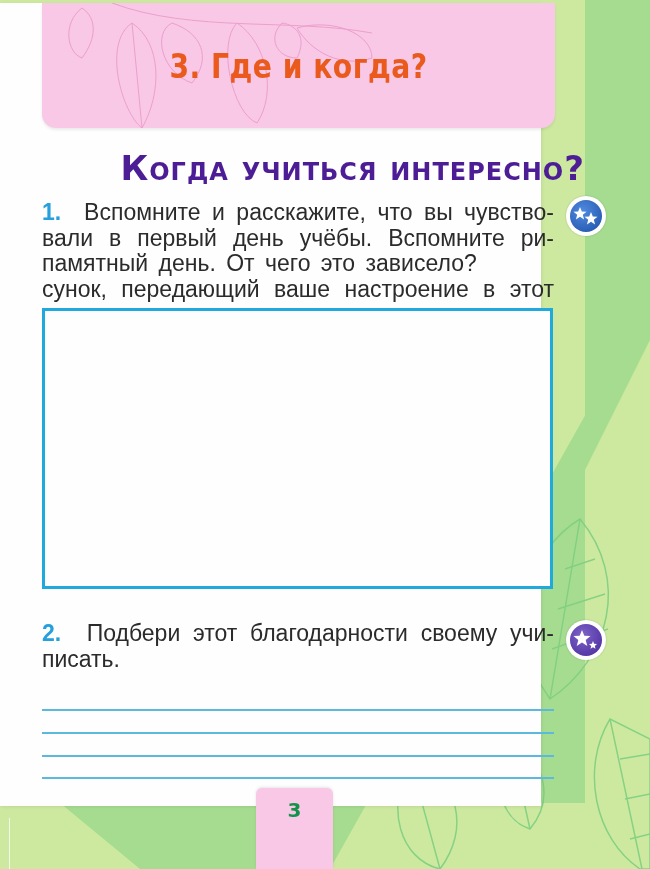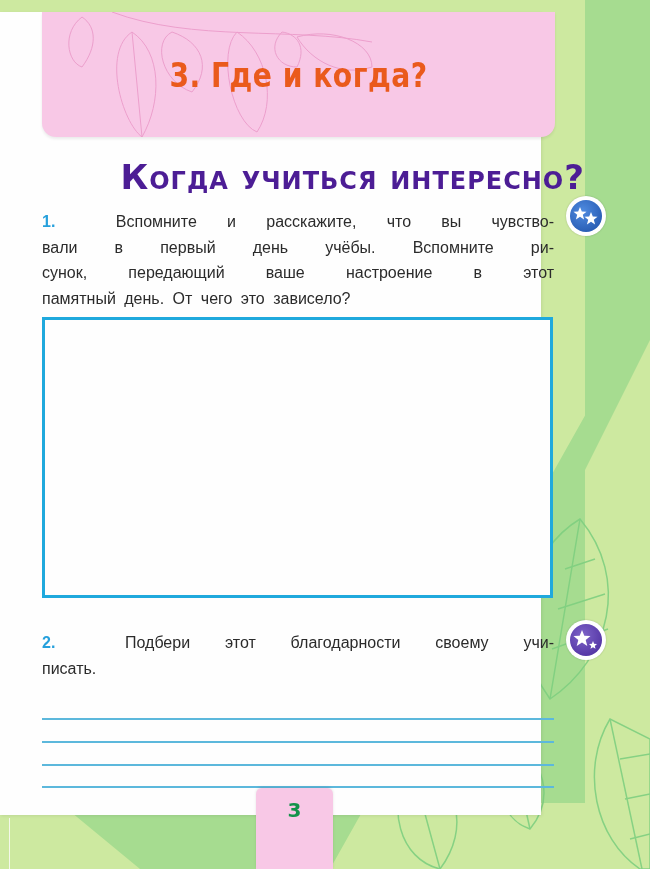--- a/index.html
+++ b/index.html
@@ -14,21 +14,21 @@
     background: #a6dc90;
     clip-path: polygon(585px 0, 650px 0, 650px 300px, 330px 869px, 140px 869px, 60px 803px, 585px 803px);
   }
   .bg-dark2 {
     position: absolute; left: 0; top: 0; width: 650px; height: 869px;
     background: #a6dc90;
     clip-path: polygon(585px 0, 650px 0, 650px 340px, 585px 470px);
   }
   .leaf-deco { position: absolute; right: 0; bottom: 0; width: 270px; height: 360px; opacity: 0.9; }
   .page {
-    position: absolute; left: 0; top: 12px; width: 541px; height: 803px;
+    position: absolute; left: 0; top: 3px; width: 541px; height: 803px;
     background: #fefefe;
     box-shadow: 1px 1px 3px rgba(0,0,0,0.08);
   }
   .left-line { position: absolute; left: 9px; top: 818px; width: 1px; height: 51px; background: #f4f8ea; }
   .banner {
     position: absolute; left: 42px; top: 0; width: 513px; height: 125px;
     background: #f8c8e6;
     border-radius: 0 0 14px 14px;
     box-shadow: 0 2px 3px rgba(0,0,0,0.08);
     overflow: hidden;
@@ -50,21 +50,21 @@
     text-align: right;
     font-family: "DejaVu Sans", sans-serif;
     font-weight: bold;
     font-size: 34px;
     color: #4c1d95;
     font-variant: small-caps;
     letter-spacing: 1px;
   }
   .task {
     position: absolute; left: 42px; width: 512px;
-    font-size: 16px; line-height: 25.5px;
+    font-size: 23px; line-height: 25.5px;
     color: #2b2b2b;
     text-align: justify;
     word-spacing: 4px;
   }
   .task .line { display: block; text-align-last: justify; white-space: nowrap; }
   .task .line.last { text-align-last: left; }
   .task-num { color: #26a0dc; font-weight: bold; }
   .task1 { top: 197px; }
   .task2 { top: 618px; }
   .draw-box {
@@ -136,22 +136,22 @@
       <path d="M70 0 C150 30 250 15 330 30"></path>
     </svg>
     <div class="chapter-title">3. Где и когда?</div>
   </div>
 
   <div class="section-title">Когда учиться интересно?</div>
 
   <div class="task task1">
     <span class="line"><span class="task-num">1.</span>&nbsp;&nbsp;<span>Вспомните и расскажите, что вы чувство-</span></span>
     <span class="line">вали в первый день учёбы. Вспомните ри-</span>
+    <span class="line last">памятный день. От чего это зависело?</span>
     <span class="line">сунок, передающий ваше настроение в этот</span>
-    <span class="line last">памятный день. От чего это зависело?</span>
   </div>
 
   <div class="draw-box"></div>
 
   <div class="task task2">
     <span class="line"><span class="task-num">2.</span>&nbsp;&nbsp;<span>Подбери этот благодарности своему учи-</span></span>
     <span class="line last">писать.</span>
   </div>
 
   <div class="write-line" style="top:706px"></div>

